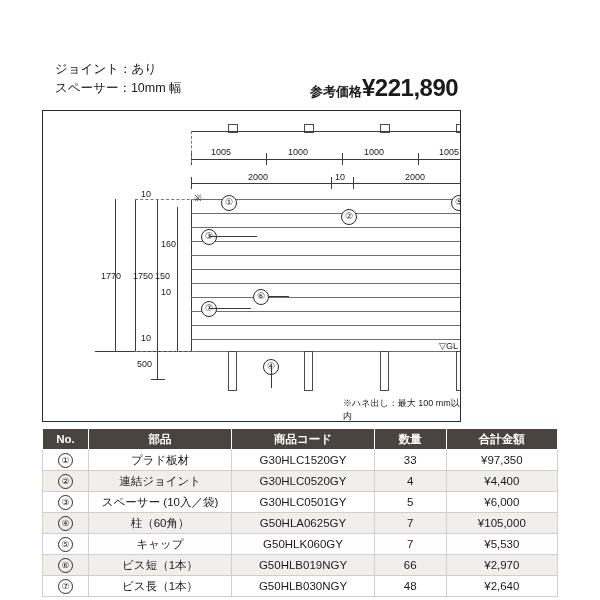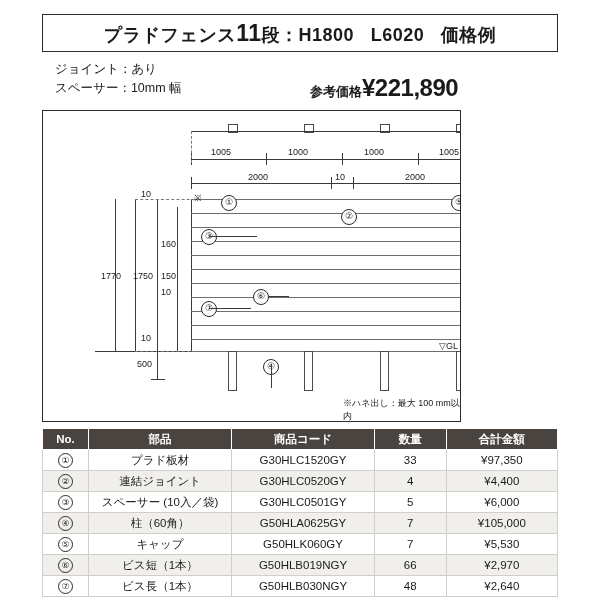--- a/index.html
+++ b/index.html
@@ -183,25 +183,20 @@
     font-size: 8.5px;
     line-height: 12px;
     text-align: center;
   }
 </style>
 </head>
 <body>
 
 <div class="page">
 
-  <div class="title-bar">
-    <div class="title-text">
-      <span>プラドフェンス</span><span class="big">11</span><span>段：H1800</span>&nbsp;&nbsp;&nbsp;<span>L6020</span>&nbsp;&nbsp;&nbsp;<span>価格例</span>
-    </div>
-  </div>
 
   <div class="sub-info">
     <div>ジョイント：あり</div>
     <div>スペーサー：10mm 幅</div>
   </div>
 
   <div class="price-line">
     <span class="price-label">参考価格</span><span class="price-value">¥221,890</span>
   </div>
 
@@ -260,21 +255,21 @@
     <div class="gl-mark" style="left:396px; top:230px;">▽GL</div>
 
     <div class="dl vline" style="left:92px; top:88px; height:152px;"></div>
     <div class="dl vline" style="left:114px; top:88px; height:152px;"></div>
     <div class="dl vline" style="left:134px; top:96px; height:144px;"></div>
     <div class="dash-h" style="left:92px; top:88px; width:60px;"></div>
     <div class="dash-h" style="left:92px; top:240px; width:60px;"></div>
     <div class="lbl" style="left:98px; top:78px;">10</div>
     <div class="lbl" style="left:118px; top:128px;">160</div>
     <div class="lbl" style="left:90px; top:160px;">1750</div>
-    <div class="lbl" style="left:118px; top:160px;">150</div>
+    <div class="lbl" style="left:112px; top:160px;">150</div>
     <div class="lbl" style="left:118px; top:176px;">10</div>
     <div class="lbl" style="left:58px; top:160px;">1770</div>
     <div class="lbl" style="left:98px; top:222px;">10</div>
     <div class="lbl" style="left:94px; top:248px;">500</div>
     <div class="dl vline" style="left:72px; top:88px; height:152px;"></div>
     <div class="dl vline" style="left:114px; top:240px; height:28px;"></div>
     <div class="dl hline" style="left:108px; top:268px; width:14px;"></div>
 
     <div class="lbl" style="left:151px; top:80px;">※</div>
 

